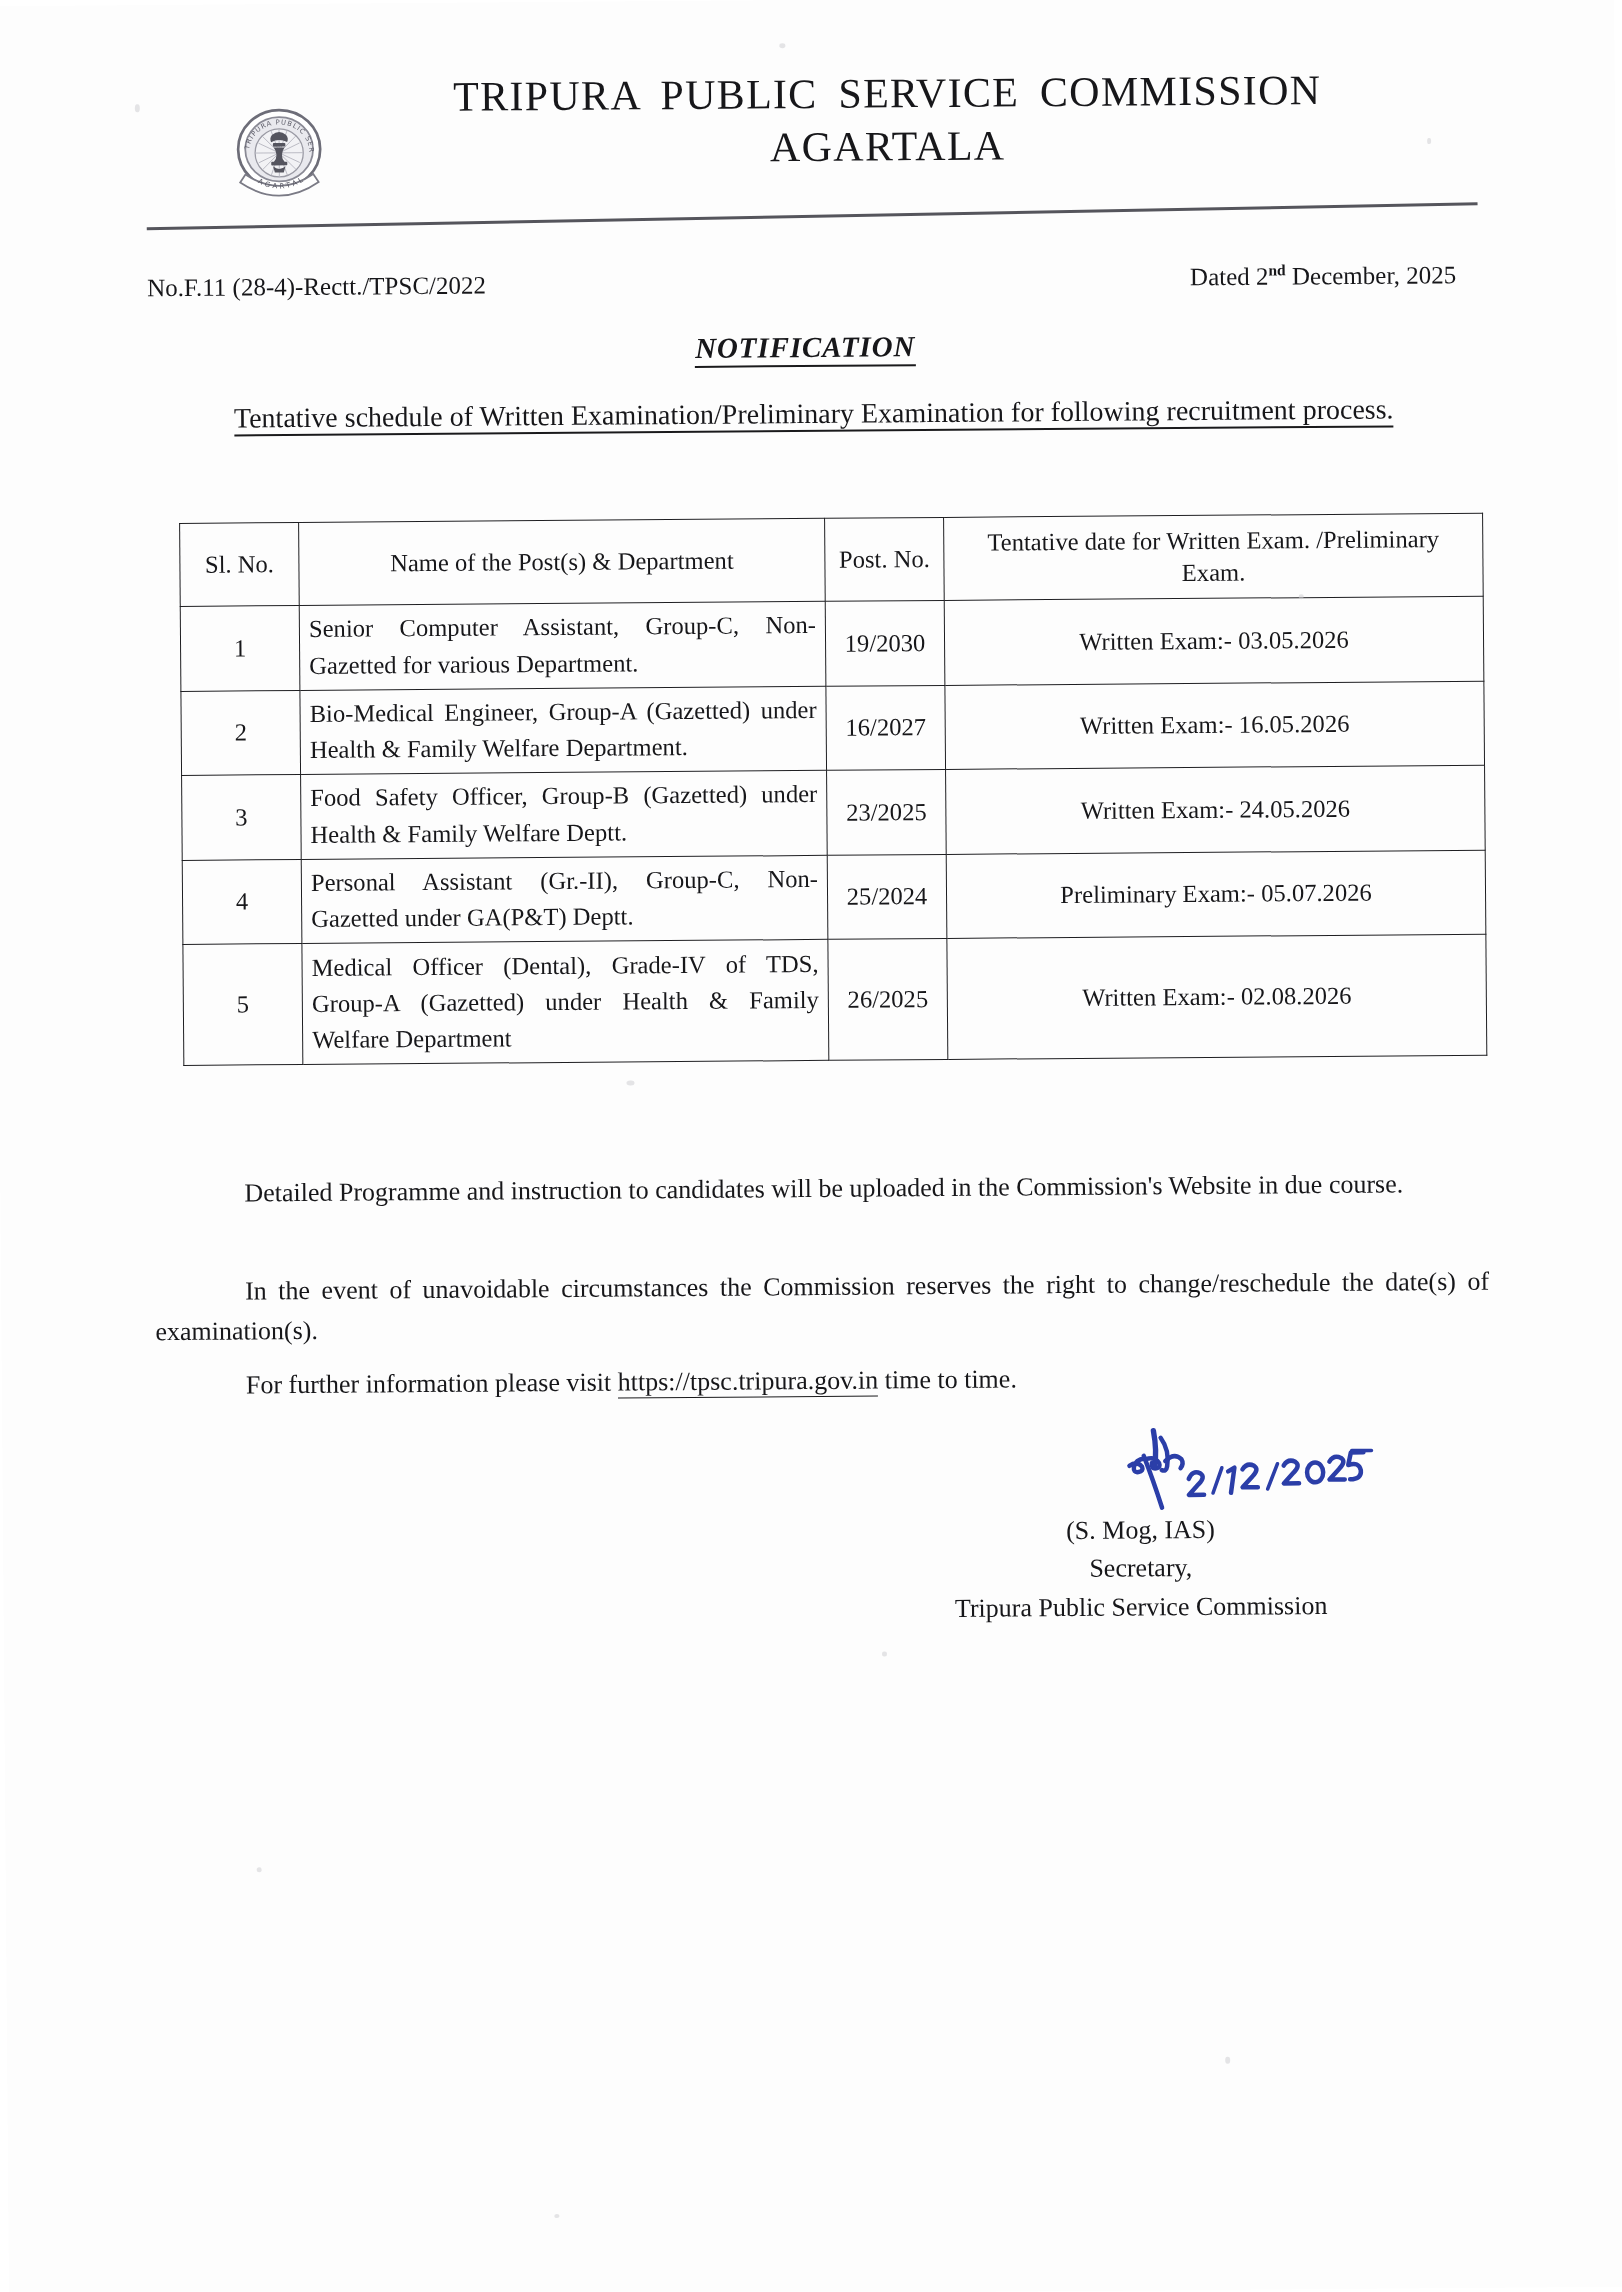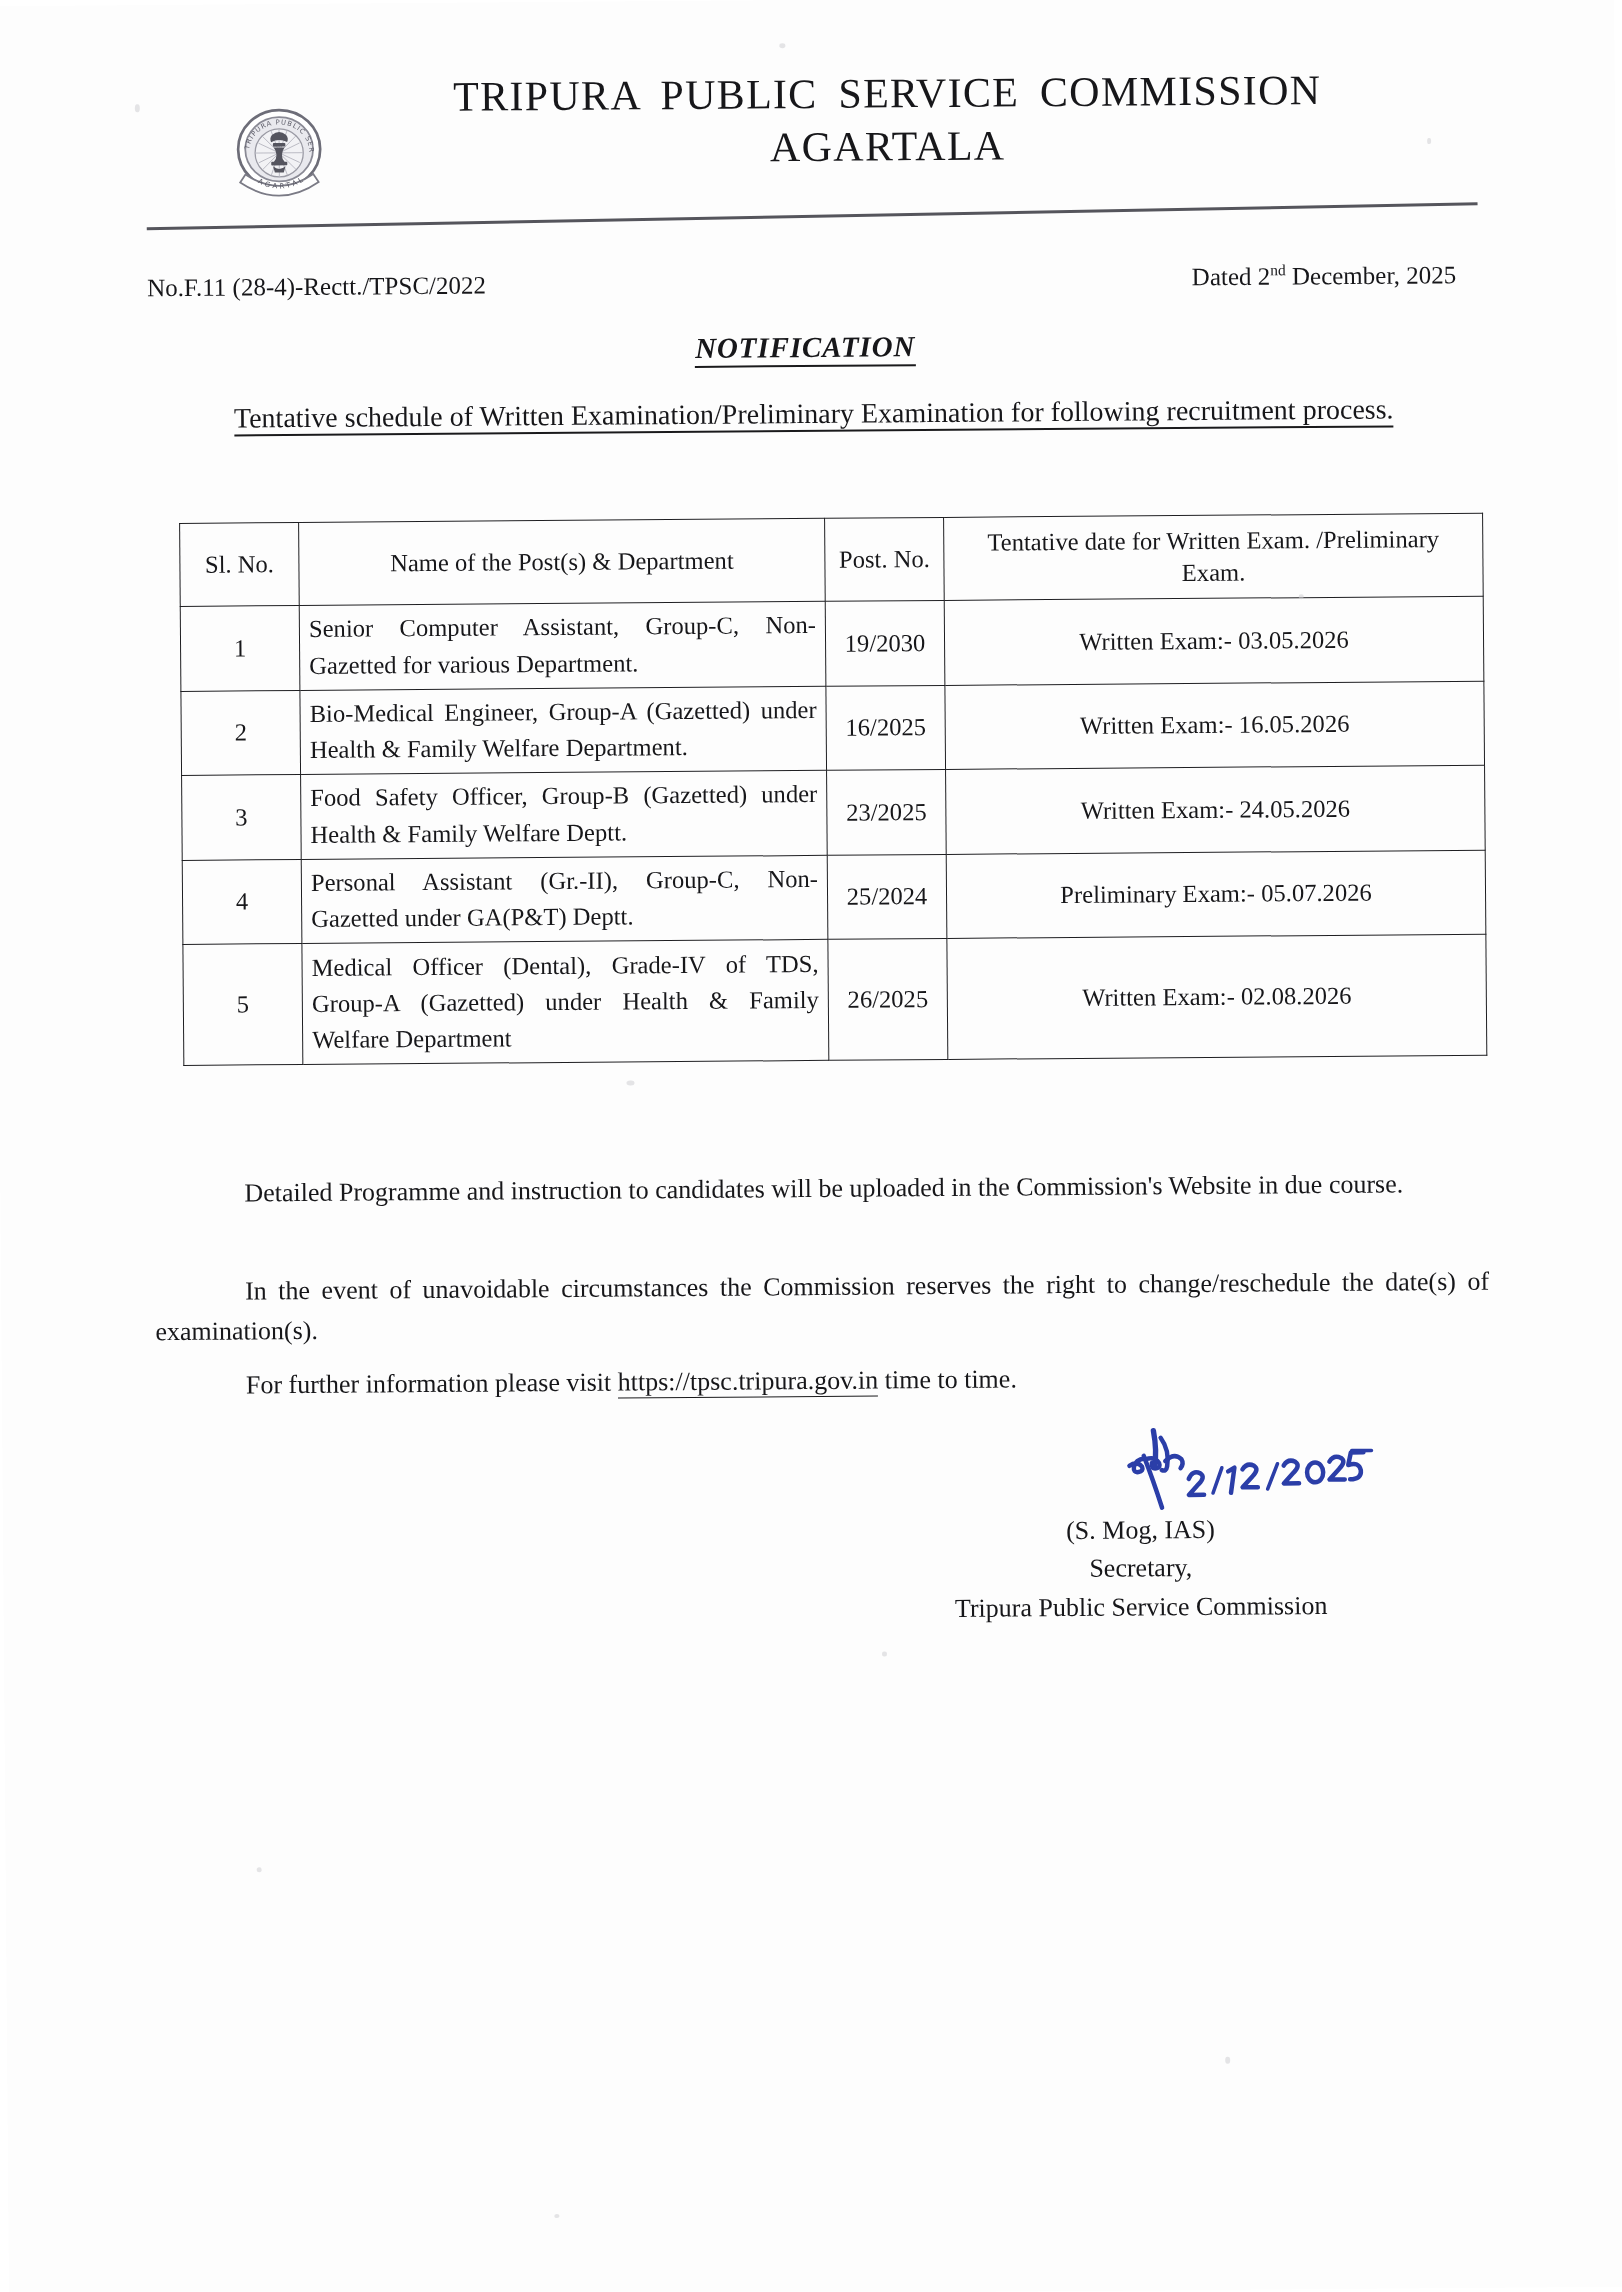--- a/index.html
+++ b/index.html
@@ -92,21 +92,21 @@
     font-size: 25px;
     white-space: nowrap;
   }
   #dated {
     position: absolute;
     right: 25px;
     top: -3.6px;
     font-size: 25px;
     white-space: nowrap;
   }
-  #dated sup { font-size: 0.62em; vertical-align: super; }
+  #dated sup { font-size: 0.62em; vertical-align: super; font-weight: bold; }
 
   
   #notif-title {
     position: absolute;
     left: 0;
     top: 331px;
     width: 1623px;
     text-align: center;
     font-size: 29px;
     font-style: italic;
@@ -292,21 +292,21 @@
     <tbody>
       <tr>
         <td class="cell-sl">1</td>
         <td class="cell-post">Senior Computer Assistant, Group-C, Non-Gazetted for various Department.</td>
         <td class="cell-advt">19/2030</td>
         <td class="cell-date">Written Exam:- 03.05.2026</td>
       </tr>
       <tr>
         <td class="cell-sl">2</td>
         <td class="cell-post">Bio-Medical Engineer, Group-A (Gazetted) under Health &amp; Family Welfare Department.</td>
-        <td class="cell-advt">16/2025</td>
+        <td class="cell-advt">16/2027</td>
         <td class="cell-date">Written Exam:- 16.05.2026</td>
       </tr>
       <tr>
         <td class="cell-sl">3</td>
         <td class="cell-post">Food Safety Officer, Group-B (Gazetted) under  Health &amp; Family Welfare Deptt.</td>
         <td class="cell-advt">23/2025</td>
         <td class="cell-date">Written Exam:- 24.05.2026</td>
       </tr>
       <tr>
         <td class="cell-sl">4</td>

